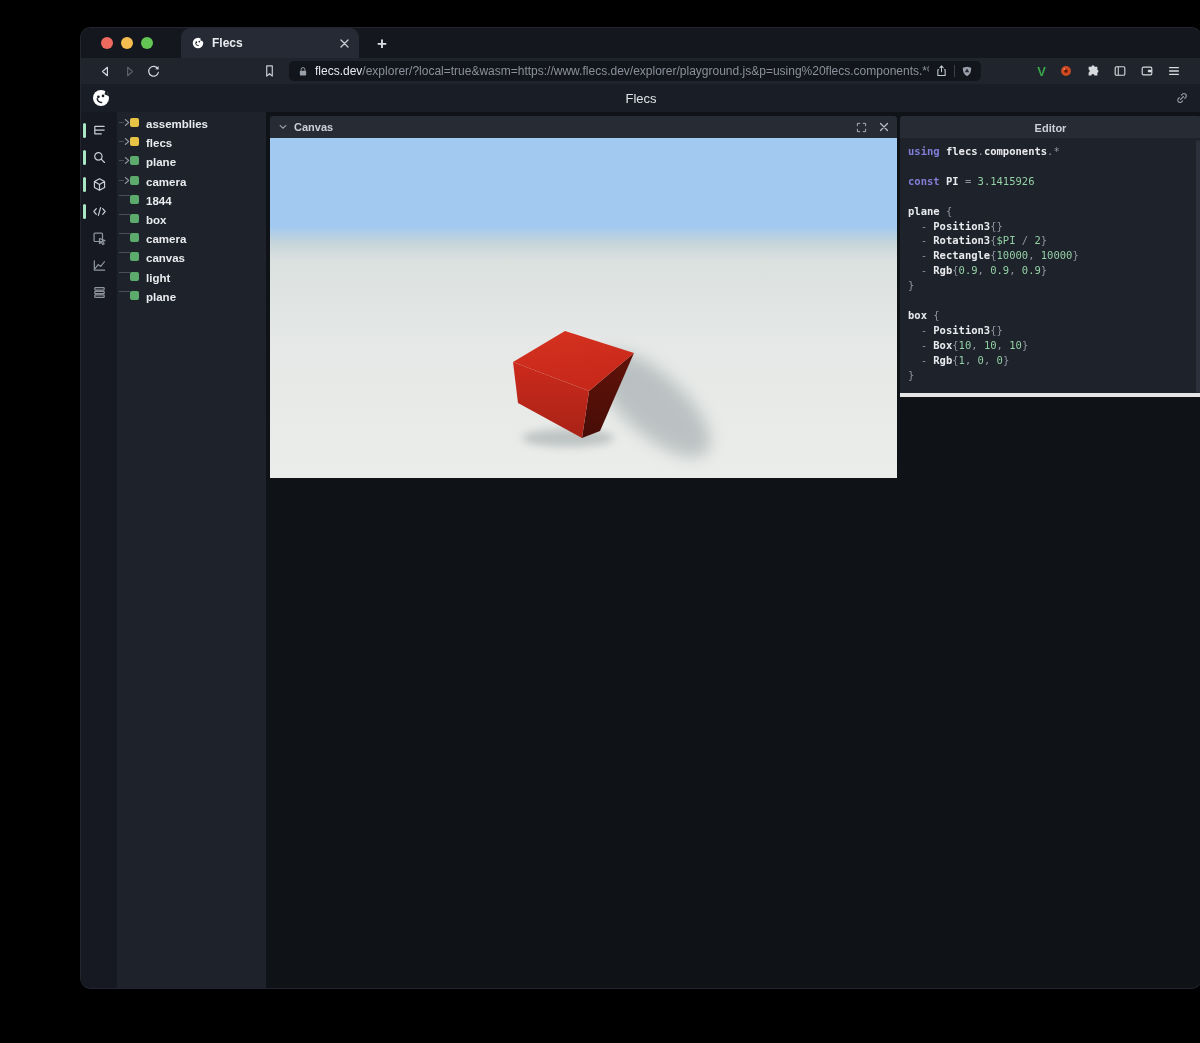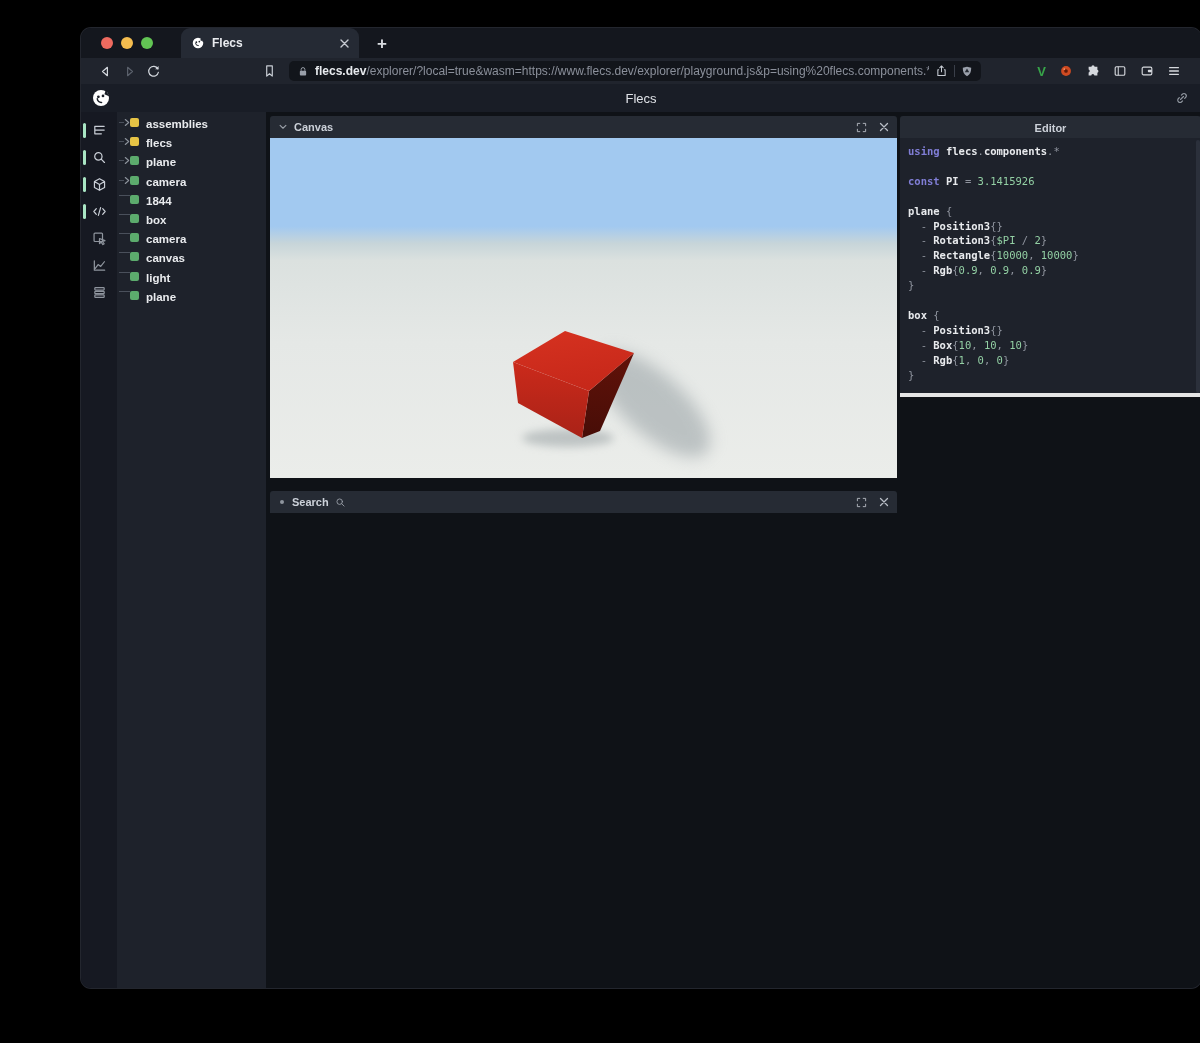--- a/index.html
+++ b/index.html
@@ -17,21 +17,21 @@
   .tab-title{font-size:12px;color:#e9ebef;font-weight:700;flex:1;}
   .tab-close{display:flex;align-items:center;}
   .newtab{margin-left:18px;color:#d8dbe0;font-size:17px;font-weight:700;line-height:1;cursor:default;}
 
   
   .navbar{height:26px;background:#20242d;display:flex;align-items:center;padding:0 12px;box-sizing:border-box;}
   .navbtn{width:24px;height:22px;display:flex;align-items:center;justify-content:center;}
   .bookmark-btn{margin-left:92px;}
   .urlbar{margin-left:8px;width:692px;height:20px;background:#12151b;border-radius:5px;display:flex;align-items:center;padding:0 8px;box-sizing:border-box;gap:6px;}
   .url-text{font-size:12px;white-space:nowrap;overflow:hidden;flex:1;}
-  .url-host{color:#e7eaee;font-weight:700;}
+  .url-host{color:#e7eaee;font-weight:400;}
   .url-path{color:#8b909b;}
   .url-divider{width:1px;height:12px;background:#3a3f49;}
   .ext-cluster{margin-left:auto;display:flex;align-items:center;gap:13px;padding-right:8px;}
   .v-ext{color:#37a549;font-weight:700;font-size:13px;}
 
   
   .pageheader{height:28px;background:#191d26;display:flex;align-items:center;justify-content:center;position:relative;}
   .page-title{font-size:13px;color:#dfe2e7;}
   .page-logo{position:absolute;left:10px;top:4px;}
   .link-btn{position:absolute;right:12px;top:7px;}
@@ -386,39 +386,20 @@
               </filter>
           </defs>
           <ellipse cx="383" cy="266" rx="72" ry="30" transform="rotate(42 383 266)" fill="#8f999d" opacity="0.5" filter="url(#soft)"></ellipse>
           <ellipse cx="298" cy="300" rx="46" ry="9" fill="#9aa2a4" opacity="0.55" filter="url(#soft2)"></ellipse>
           <polygon points="364,215 319,253 312,300 330,293" fill="url(#sideface)"></polygon>
           <polygon points="243,224 319,253 312,300 248,265" fill="url(#frontface)"></polygon>
           <polygon points="295,193 364,215 319,253 243,224" fill="url(#topface)"></polygon>
         </svg>
       </div>
 
-      <div class="panel-header search-header">
-        <span class="dot-ind"></span>
-        <span class="ph-title">Search</span>
-        <svg width="11" height="11" viewBox="0 0 16 16">
-            <circle cx="6.8" cy="6.8" r="4" class="icon-stroke" stroke="#9aa0a8"></circle>
-            <path d="M9.9 9.9 L13.2 13.2" class="icon-stroke" stroke="#9aa0a8"></path>
-          </svg>
-        <span class="ph-spacer"></span>
-        <span class="ph-btn">
-          <svg width="11" height="11" viewBox="0 0 16 16">
-              <path d="M2 5.5 V2 H5.5 M10.5 2 H14 V5.5 M14 10.5 V14 H10.5 M5.5 14 H2 V10.5" class="icon-stroke" stroke="#b9bec6" stroke-width="1.4"></path>
-            </svg>
-        </span>
-        <span class="ph-btn">
-          <svg width="10" height="10" viewBox="0 0 10 10">
-              <path d="M1.5 1.5 L8.5 8.5 M8.5 1.5 L1.5 8.5" stroke="#b9bec6" stroke-width="1.3" stroke-linecap="round"></path>
-            </svg>
-        </span>
-      </div>
 
       <div class="editor">
         <div class="panel-header editor-header">
           <svg width="10" height="10" viewBox="0 0 12 12">
               <path d="M2.5 4 L6 7.5 L9.5 4" class="icon-stroke" stroke="#9aa0a8" stroke-width="1.3"></path>
             </svg>
           <span class="ph-title">Editor</span>
           <span class="ph-spacer"></span>
           <span class="ph-btn">
             <svg width="11" height="11" viewBox="0 0 16 16">

